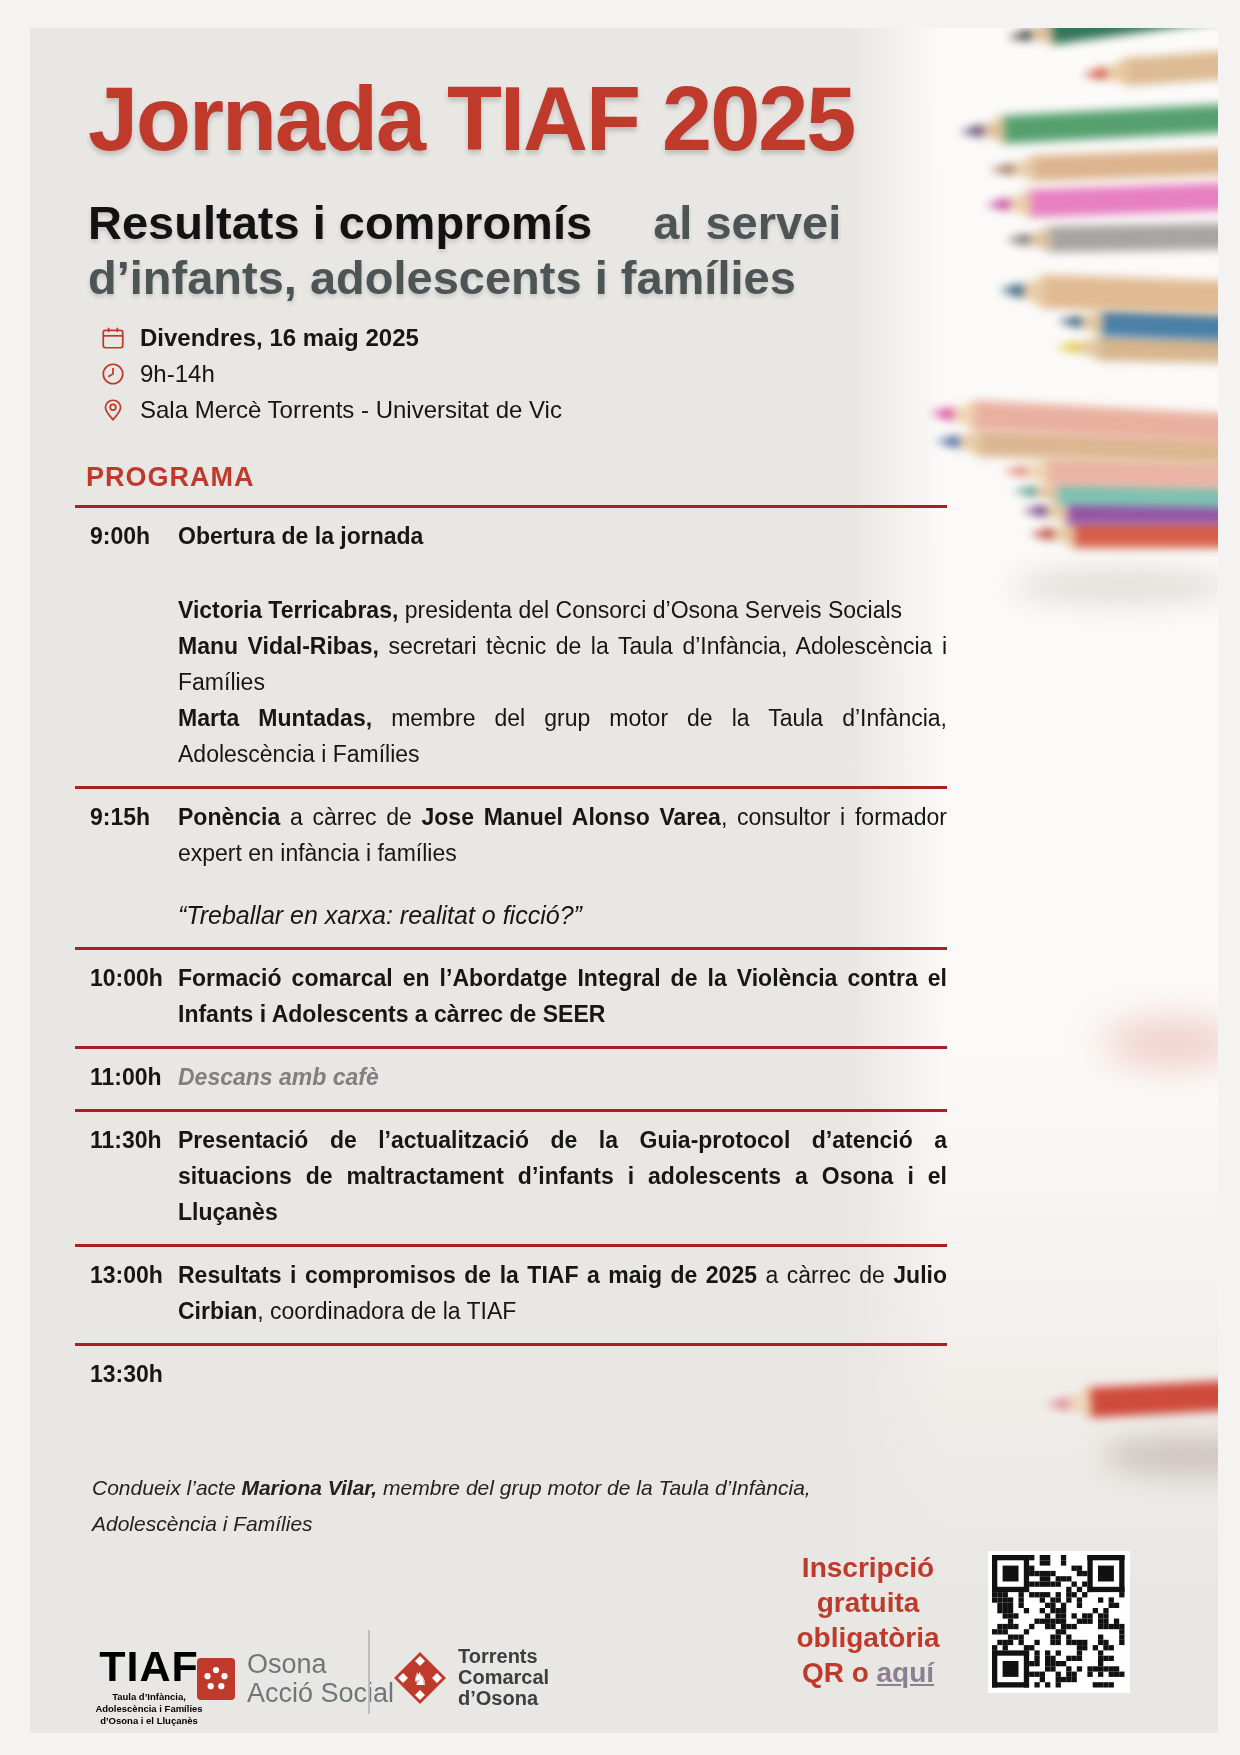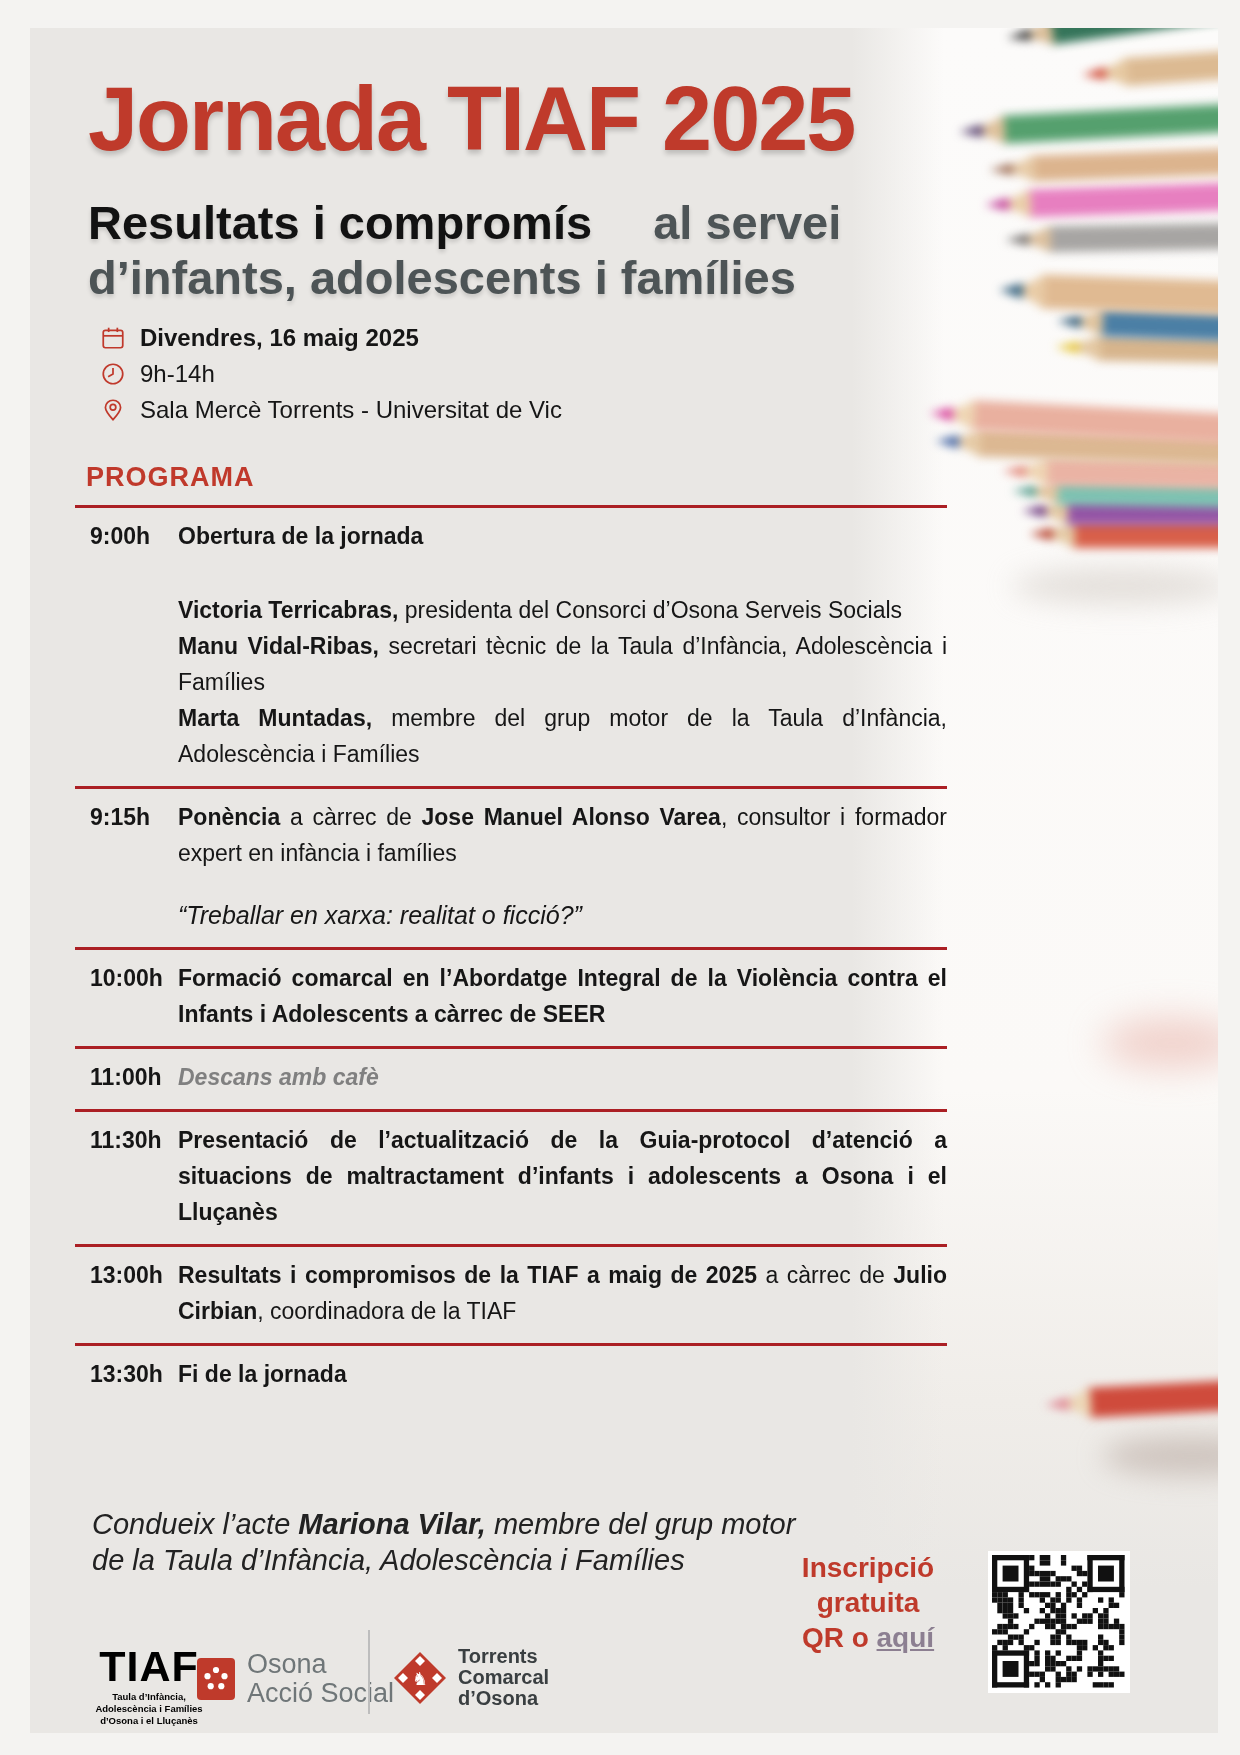--- a/index.html
+++ b/index.html
@@ -40,22 +40,22 @@
         padding-left:15px;box-sizing:border-box;color:#161616;}
   .content{flex:1;font-size:23px;line-height:36px;color:#161616;text-align:justify;}
   .para{margin:0;}
   .para.gap{margin-top:38px;}
   .para.quote{margin-top:26px;font-size:25px;text-align:left;}
   .b{font-weight:bold;}
   .i{font-style:italic;}
   .muted{color:#808080;}
 
   
-  .conductor{position:absolute;left:62px;top:1442px;width:720px;font-size:29px;
-             line-height:36px;color:#222;z-index:5;text-align:left;margin-top:36px;}
+  .conductor{position:absolute;left:62px;top:1442px;width:720px;font-size:21px;
+             line-height:36px;color:#222;z-index:5;text-align:left;}
 
   
   .inscription{position:absolute;left:700px;top:1522px;width:276px;text-align:center;
                font-size:28px;font-weight:bold;color:#bf3a2b;line-height:35px;z-index:6;}
   .inscription a{color:#8c7f91;text-decoration:underline;cursor:pointer;}
   .qr{position:absolute;left:958px;top:1523px;width:142px;height:142px;background:#ffffff;
       z-index:6;display:flex;align-items:center;justify-content:center;}
 
   
   .footer{position:absolute;left:0;top:1608px;width:822px;height:97px;z-index:6;}
@@ -231,31 +231,29 @@
           </div>
         </div>
         <div class="item">
           <div class="time">13:00h</div>
           <div class="content">
             <p class="para"><span class="b">Resultats i compromisos de la TIAF a maig de 2025</span><span class=""> a càrrec de </span><span class="b">Julio Cirbian</span><span class="">, coordinadora de la TIAF</span></p>
           </div>
         </div>
         <div class="item">
           <div class="time">13:30h</div>
-          <div class="content">
-            <p class="para"><span class="b">Fi de la jornada</span></p>
-          </div>
         </div>
       </div>
 
     <div class="conductor" id="conductor"><span class="i">Condueix l’acte </span><span class="b i">Mariona Vilar, </span><span class="i">membre del grup motor de la Taula d’Infància, Adolescència i Famílies</span></div>
 
     <div class="inscription" id="inscription">
         <div>Inscripció</div>
         <div>gratuita</div>
+        <div>obligatòria</div>
         <div><span>QR o </span><a>aquí</a></div>
       </div>
 
     <div class="qr" id="qr">
         <svg width="134" height="134">
           <rect x="37.1" y="0" width="5.3" height="5.3" fill="#111"></rect>
           <rect x="47.699999999999996" y="0" width="5.3" height="5.3" fill="#111"></rect>
           <rect x="53" y="0" width="5.3" height="5.3" fill="#111"></rect>
           <rect x="68.89999999999999" y="0" width="5.3" height="5.3" fill="#111"></rect>
           <rect x="47.699999999999996" y="5.3" width="5.3" height="5.3" fill="#111"></rect>

